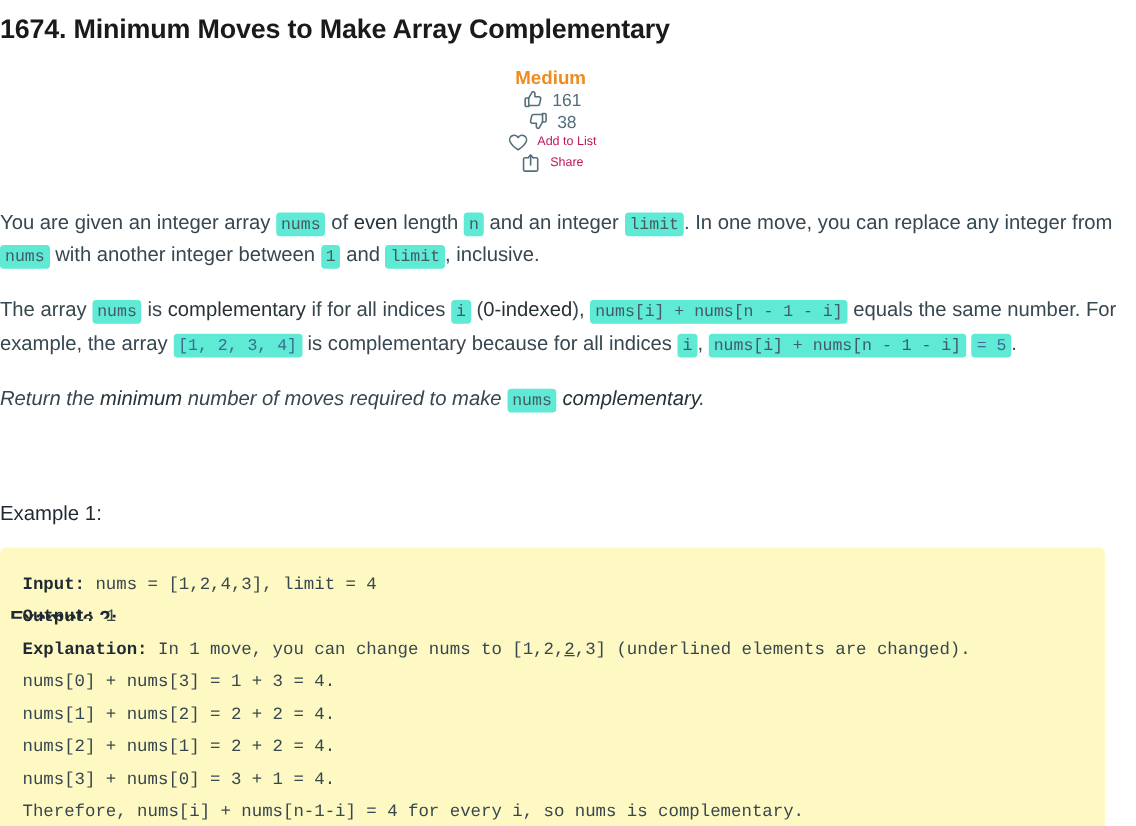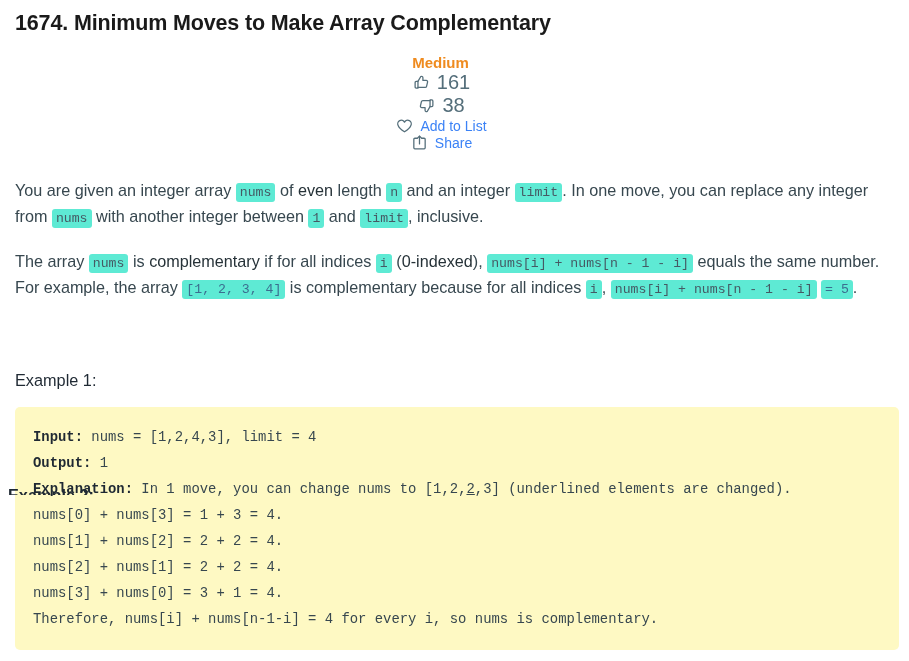--- a/index.html
+++ b/index.html
@@ -13,21 +13,21 @@
     overflow: hidden;
     font-family: "Liberation Sans", sans-serif;
     color: #263238;
     -webkit-font-smoothing: antialiased;
   }
   .page {
     position: relative;
     width: 909px;
     height: 495px;
     box-sizing: border-box;
-    padding: 0 15px;
+    padding: 0 0;
   }
 
   
   .title {
     font-size: 21.5px;
     font-weight: bold;
     line-height: 1.35;
     color: #1a1a1a;
     letter-spacing: -0.15px;
     margin: 0;
@@ -58,22 +58,22 @@
   .meta-item .ico {
     display: inline-flex;
     align-items: center;
     justify-content: center;
     width: 17px;
     height: 17px;
     margin-right: 7px;
     color: #546e7a;
   }
   .meta-item .ico svg { display: block; }
-  .meta-count { font-size: 20px; color: #546e7a; }
-  .meta-label { font-size: 14px; color: #3b82f6; }
+  .meta-count { font-size: 14px; color: #546e7a; }
+  .meta-label { font-size: 10px; color: #be185d; }
 
   
   .content { margin-top: 26px; }
   p.para {
     margin: 0 0 18px 0;
     font-size: 16.2px;
     line-height: 1.62;
     color: #37474f;
   }
   p.para.italic { font-style: italic; }
@@ -184,20 +184,21 @@
     </div>
 
   </div>
 
   <div class="content">
 
     <p class="para"><span>You are given an integer array </span><code class="inline">nums</code><span> of </span><b>even</b><span> length </span><code class="inline">n</code><span> and an integer </span><code class="inline">limit</code><span>. In one move, you can replace any integer from </span><code class="inline">nums</code><span> with another integer between </span><code class="inline">1</code><span> and </span><code class="inline">limit</code><span>, inclusive.</span></p>
 
     <p class="para"><span>The array </span><code class="inline">nums</code><span> is </span><b>complementary</b><span> if for all indices </span><code class="inline">i</code><span> (</span><b>0-indexed</b><span>), </span><code class="inline">nums[i] + nums[n - 1 - i]</code><span> equals the same number. For example, the array </span><code class="inline blue">[1, 2, 3, 4]</code><span> is complementary because for all indices </span><code class="inline">i</code><span>, </span><code class="inline">nums[i] + nums[n - 1 - i]</code><span> </span><code class="inline blue">= 5</code><span>.</span></p>
 
+    <p class="para italic"><span>Return the </span><b>minimum</b><span> number of moves required to make </span><code class="inline">nums</code><span> </span><b>complementary</b><span>.</span></p>
 
   </div>
 
   <h2 class="example-heading">Example 1:</h2>
 
   <pre class="codeblock"><span class="code-line"><b>Input:</b><span> nums = [1,2,4,3], limit = 4</span></span><span class="code-line"><b>Output:</b><span> 1</span></span><span class="code-line"><b>Explanation:</b><span> In 1 move, you can change nums to [1,2,</span><u>2</u><span>,3] (underlined elements are changed).</span></span><span class="code-line">nums[0] + nums[3] = 1 + 3 = 4.</span><span class="code-line">nums[1] + nums[2] = 2 + 2 = 4.</span><span class="code-line">nums[2] + nums[1] = 2 + 2 = 4.</span><span class="code-line">nums[3] + nums[0] = 3 + 1 = 4.</span><span class="code-line">Therefore, nums[i] + nums[n-1-i] = 4 for every i, so nums is complementary.</span></pre>
 
   <div class="next-peek">Example 2:</div>
 
 </div>

